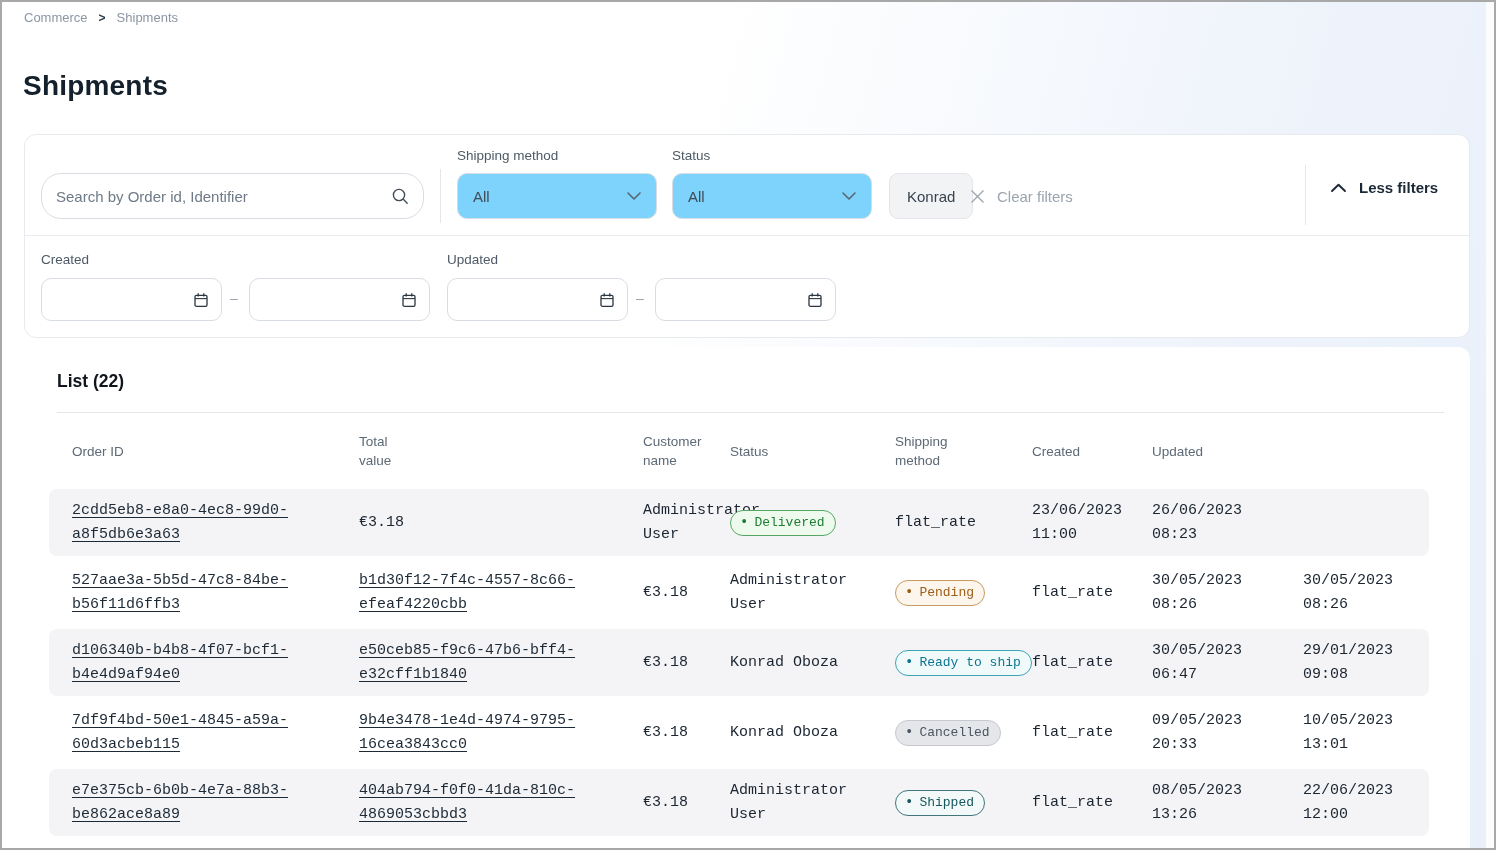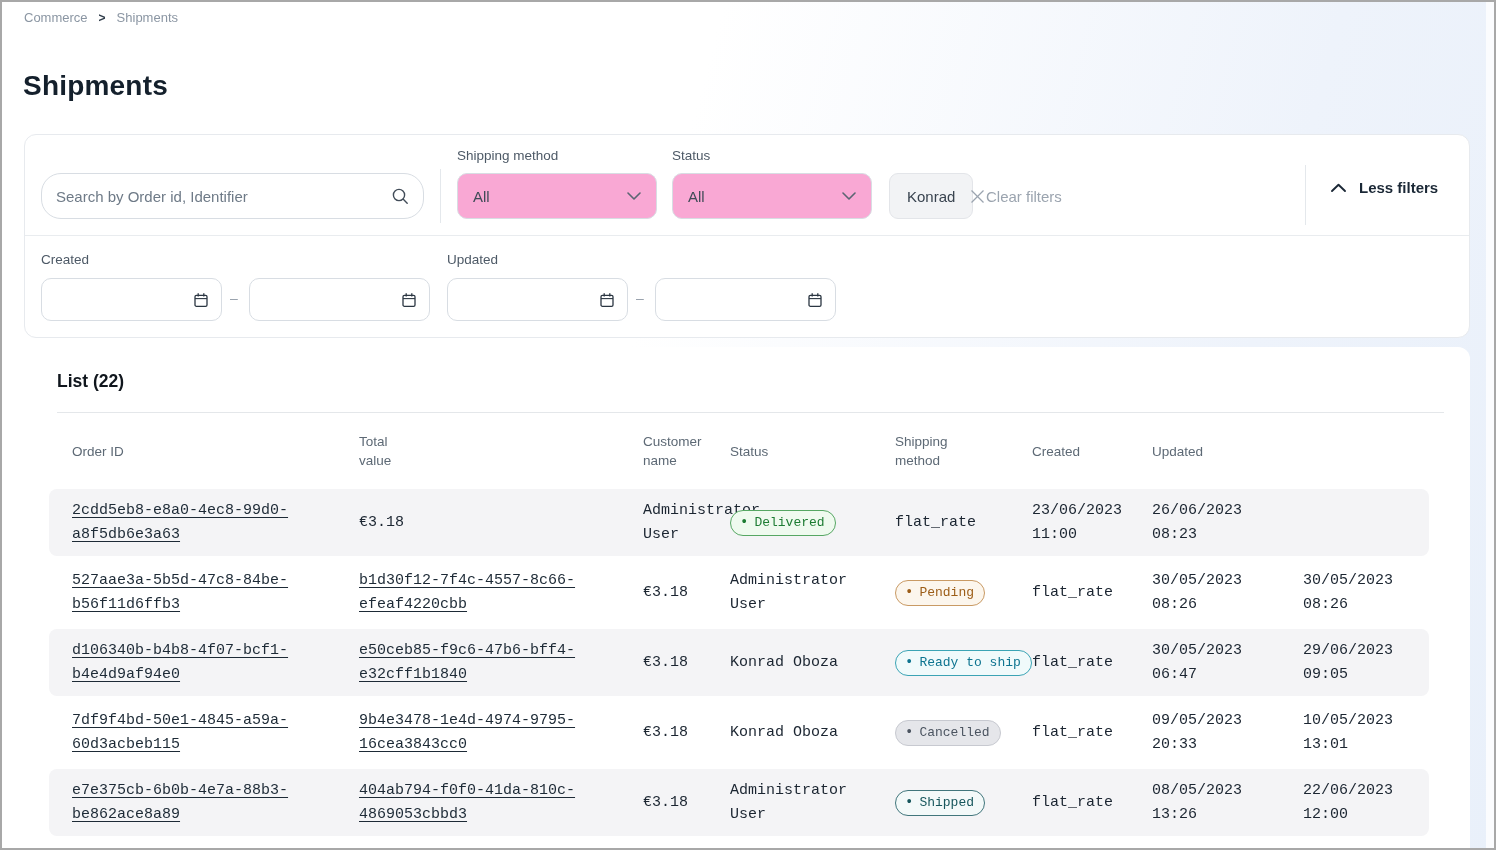--- a/index.html
+++ b/index.html
@@ -40,34 +40,34 @@
   }
   .search-box input::placeholder { color: #6e7a87; }
   .vdiv { position: absolute; width: 1px; background: #e4e8ec; }
   .vdiv.v1 { left: 415px; top: 34px; height: 54px; }
   .vdiv.v2 { left: 1280px; top: 30px; height: 60px; }
   .field-label { position: absolute; font-size: 13.5px; color: #4d5966; }
   .lbl-shipping { left: 432px; top: 13px; }
   .lbl-status { left: 647px; top: 13px; }
   .select-box {
     position: absolute; top: 38px; width: 200px; height: 46px;
-    border: 1px solid #d8dde3; border-radius: 10px; background: #f9a8d4;
+    border: 1px solid #d8dde3; border-radius: 10px; background: #7dd3fc;
     display: flex; align-items: center; justify-content: space-between; padding: 0 15px;
     font-size: 15px; color: #3f4b57; cursor: pointer;
   }
   .sel-shipping { left: 432px; }
   .sel-status { left: 647px; }
   .apply-btn {
     position: absolute; left: 864px; top: 38px; height: 46px; padding: 0 17px;
     background: #f2f3f5; border: 1px solid #e3e5e9; border-radius: 9px;
     font-size: 15px; color: #39434f; font-family: inherit; cursor: pointer;
   }
   .clear-filters {
     position: absolute; left: 944px; top: 38px; height: 46px;
-    display: flex; align-items: center; font-size: 15px; color: #9ba4af; cursor: pointer;
+    display: flex; align-items: center; gap: 11px; font-size: 15px; color: #9ba4af; cursor: pointer;
   }
   .less-filters {
     position: absolute; left: 1305px; top: 44px;
     display: flex; align-items: center; gap: 12px;
     font-size: 15px; font-weight: 700; color: #1b2836; cursor: pointer;
   }
   .filter-row2 { position: absolute; left: 0; top: 101px; right: 0; bottom: 0; }
   .lbl-created { left: 16px; top: 16px; }
   .lbl-updated { left: 422px; top: 16px; }
   .date-input {
@@ -320,21 +320,21 @@
       <span class="badge" style="color: rgb(13, 116, 144); border-color: rgb(59, 164, 181); background: rgb(240, 250, 251);">
         <span class="dot">•</span>
         <span>Ready to ship</span>
       </span>
     </div>
     <div class="cell">flat_rate</div>
     <div class="cell">
       <span class="wrap90">30/05/2023 06:47</span>
     </div>
     <div class="cell">
-      <span class="wrap90">29/06/2023 09:05</span>
+      <span class="wrap90">29/01/2023 09:08</span>
     </div>
   </div>
 
   <div class="trow tgrid">
     <div class="cell">
       <a class="id-link" href="#">7df9f4bd-50e1-4845-a59a-60d3acbeb115</a>
     </div>
     <div class="cell">
       <a class="id-link" href="#">9b4e3478-1e4d-4974-9795-16cea3843cc0</a>
     </div>

